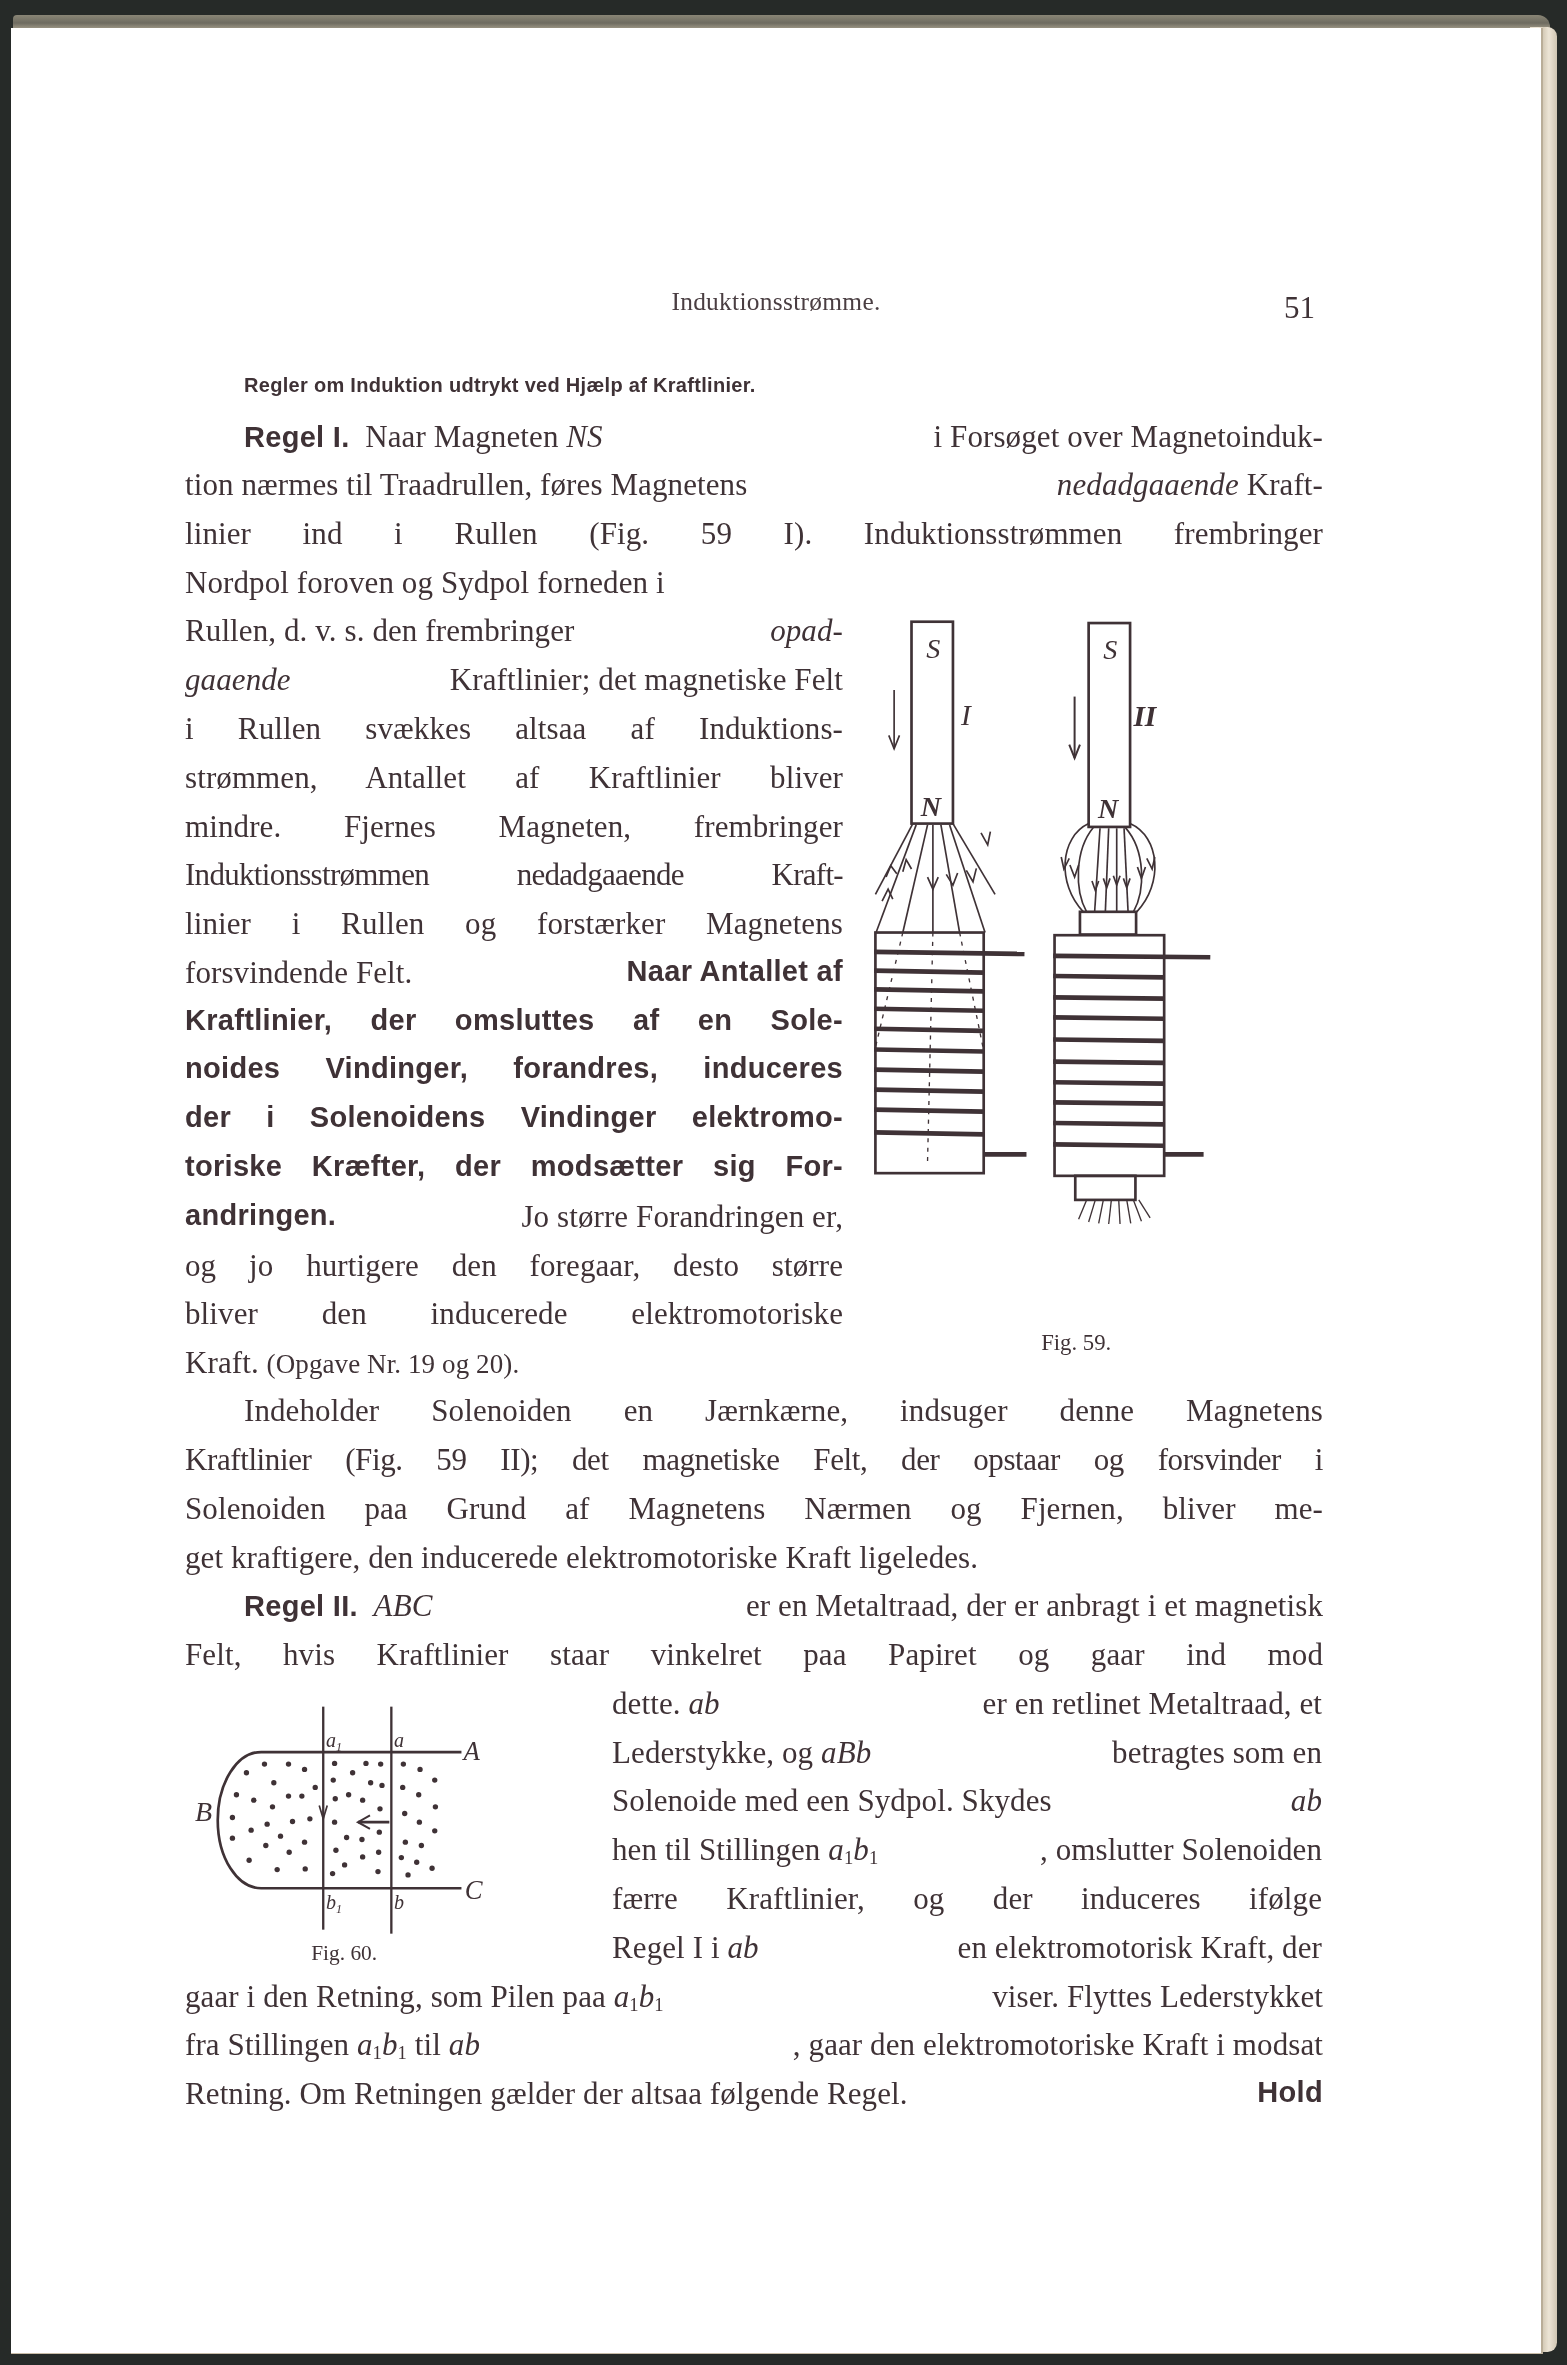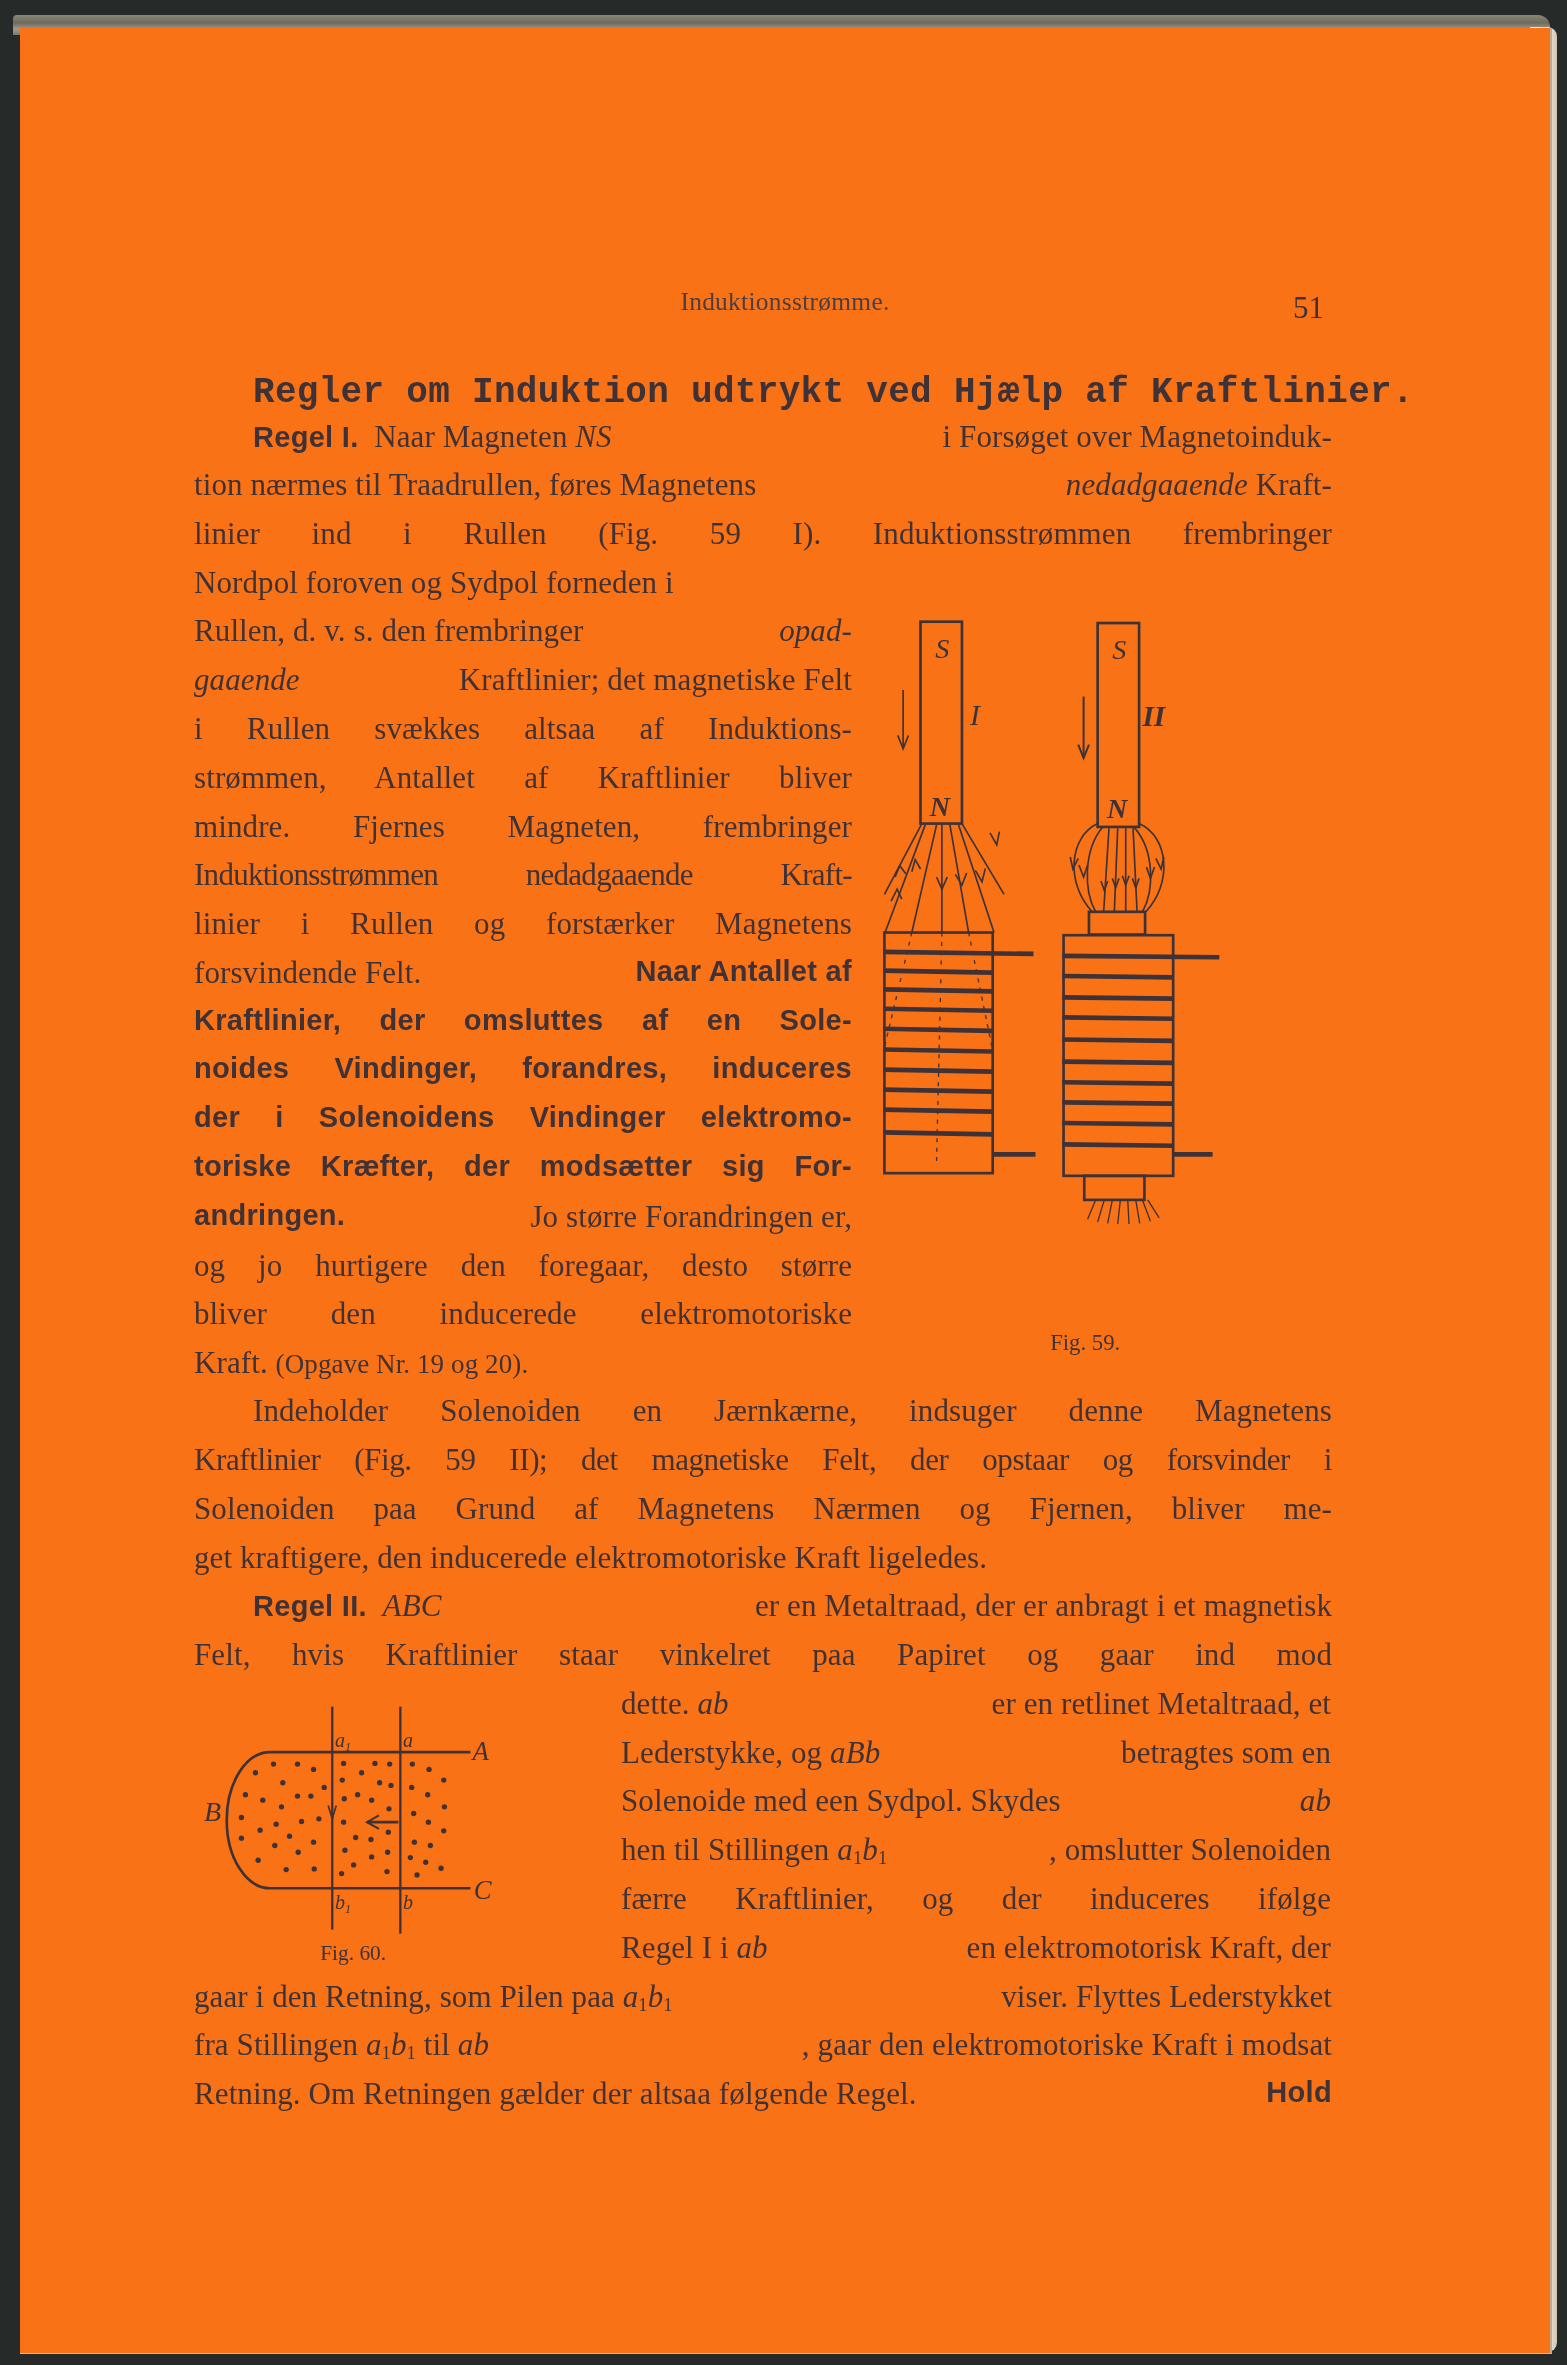--- a/index.html
+++ b/index.html
@@ -14,22 +14,22 @@
     position: absolute; left: 13.4px; top: 14.7px; width: 1537px; height: 20px;
     background: linear-gradient(#8a8676, #6e6b60 40%, #a09a88 70%, #7d786b);
     border-radius: 4px 12px 0 0;
   }
   .page-stack-right {
     position: absolute; left: 1530px; top: 27px; width: 27px; height: 2325px;
     background: linear-gradient(90deg, #e4dccb, #eee6d7 30%, #d6ccb9 50%, #ece4d5 70%, #cfc5b2);
     border-radius: 0 9.4px 9.4px 0;
   }
   .page {
-    position: absolute; left: 20px; top: 28px; width: 1530px; height: 2325px;
-    background: #f97316;
+    position: absolute; left: 11px; top: 28px; width: 1530px; height: 2325px;
+    background: #ffffff;
     border-right: 2px solid #b9ad98;
     border-bottom: 1.3px solid #c9bda8;
   }
   .line { position: absolute; white-space: nowrap; font-size: 31px; line-height: 1; letter-spacing: 0.1px; }
   .just { display: flex; justify-content: space-between; }
   .running-head {
     position: absolute; left: 0; width: 100%; top: 259px; text-align: center;
     font-size: 25.4px; letter-spacing: 0.3px; color: #4a3e42;
   }
   .page-number { position: absolute; left: 1273px; top: 262px; font-size: 31px; color: #3f3236; }
@@ -43,21 +43,21 @@
 <body>
 
 <div class="book-top"></div>
 <div class="page-stack-right"></div>
 
 <div class="page">
 
   <div class="running-head">Induktionsstrømme.</div>
   <div class="page-number">51</div>
 
-  <div class="line bold" style="left:233px; top:347px; font-size:36px;font-family:Liberation Mono, monospace;">Regler om Induktion udtrykt ved Hjælp af Kraftlinier.</div>
+  <div class="line bold" style="left:233px; top:347px; font-size:20px;">Regler om Induktion udtrykt ved Hjælp af Kraftlinier.</div>
 
   <div class="line just" style="left:233px; top:393px; width:1079px;">
     <span><span class="bold">Regel I.</span>&nbsp; <span>Naar Magneten </span><span class="it">NS</span></span>
     <span> i Forsøget over Magnetoinduk-</span>
   </div>
   <div class="line just" style="left:174px; top:441px; width:1138px;">
     <span>tion nærmes til Traadrullen, føres Magnetens </span>
     <span><span class="it">nedadgaaende</span><span> Kraft-</span></span>
   </div>
   <div class="line" style="left:174px; top:490px; width:1138px; text-align:justify; text-align-last:justify;">linier ind i Rullen (Fig. 59 I). Induktionsstrømmen frembringer</div>

